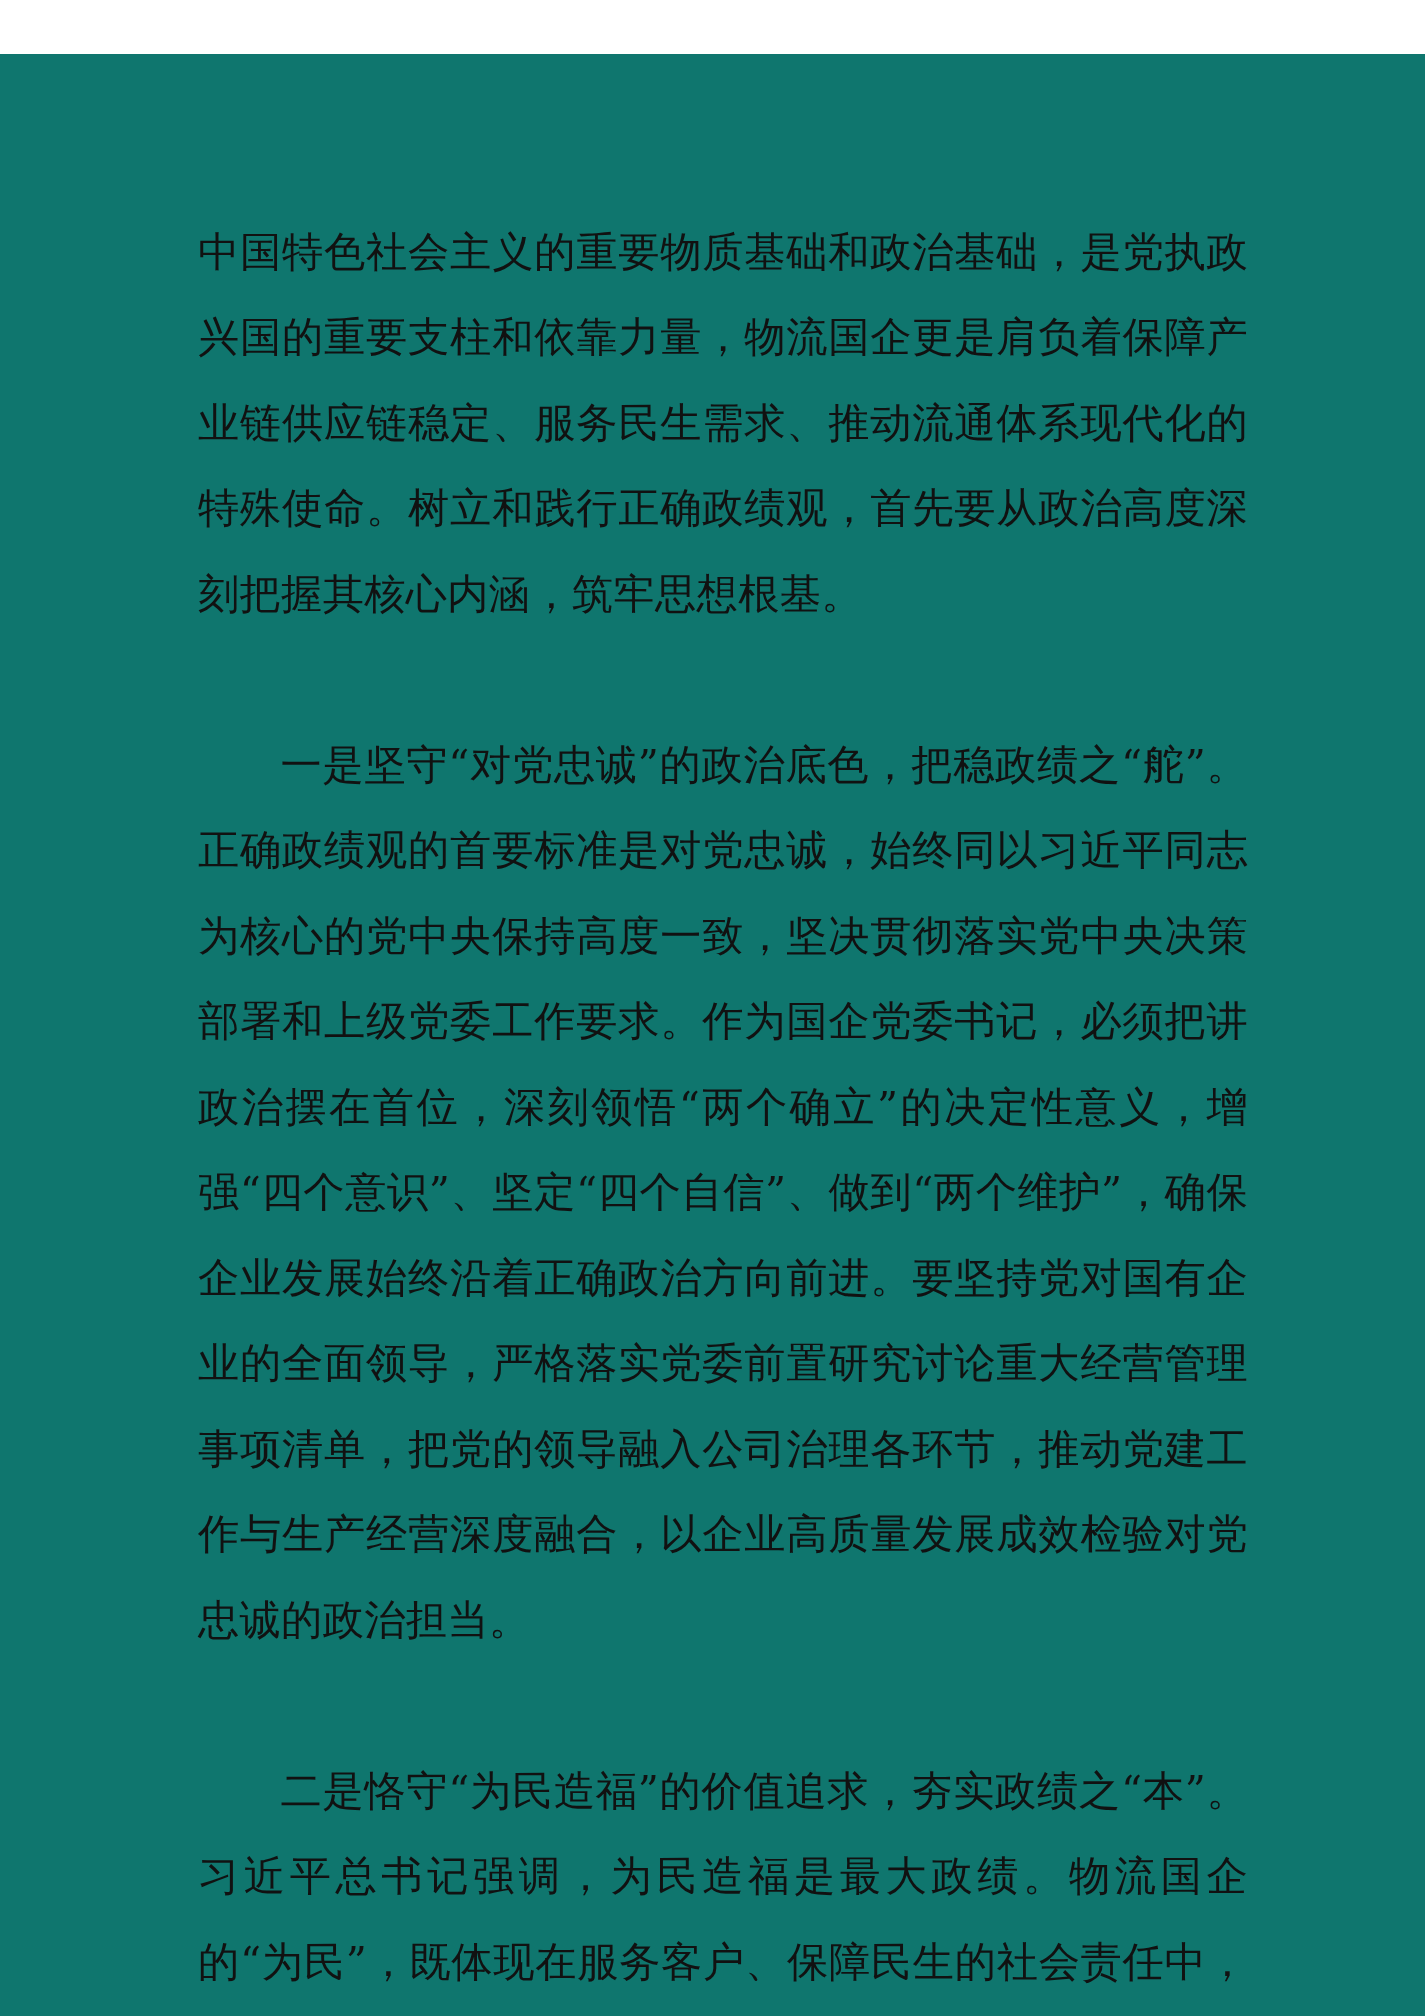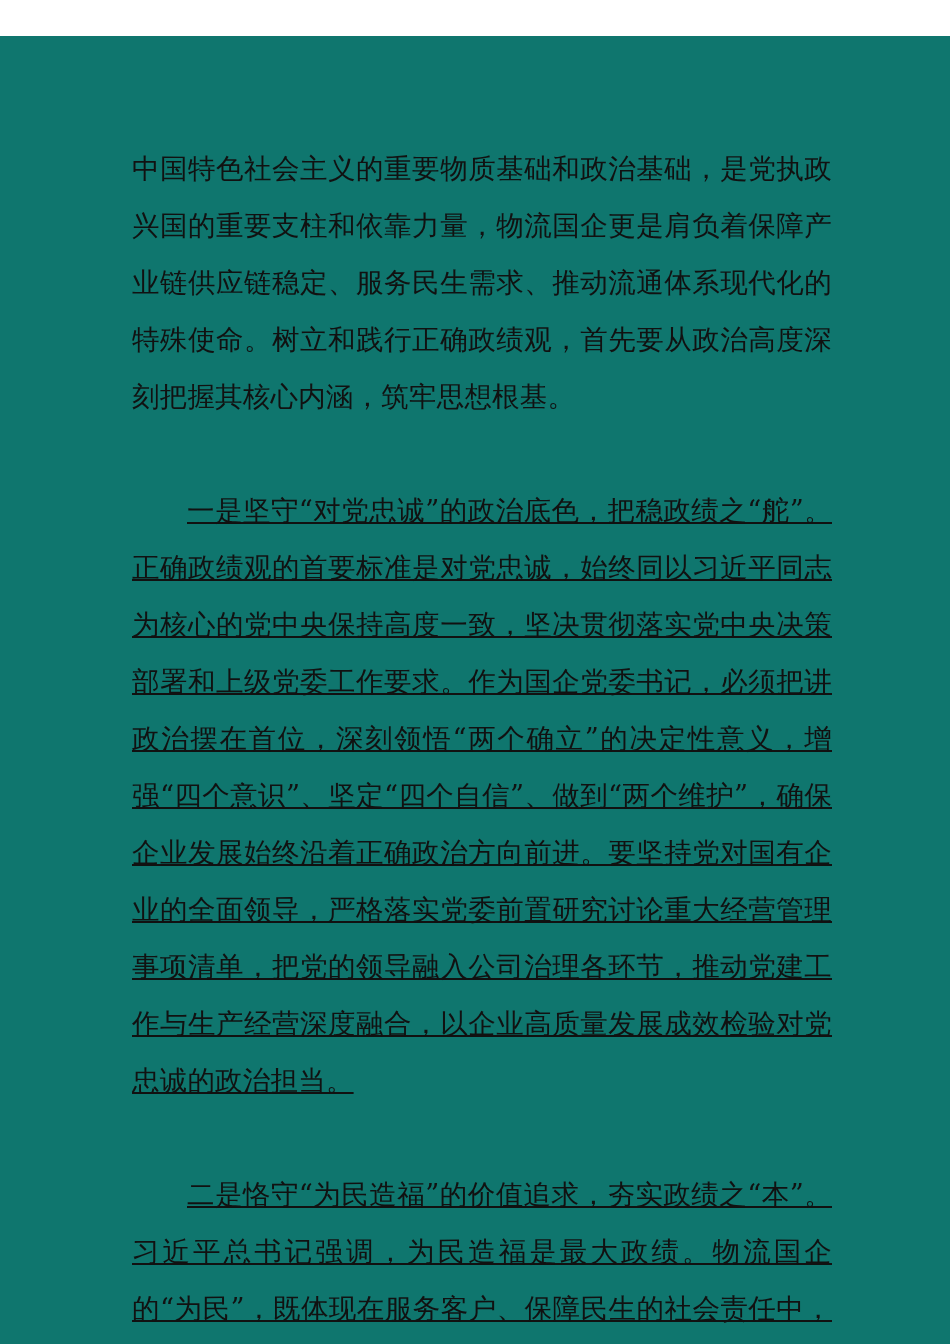--- a/index.html
+++ b/index.html
@@ -31,21 +31,20 @@
     letter-spacing: 0.2px;
     color: #111111;
   }
   p.para {
     margin: 0;
     padding: 0;
     text-indent: 0;
   }
   p.para.indent {
     text-indent: 2em;
-    text-decoration: underline;
   }
   .spacer {
     height: 57px;
   }
 </style>
 </head>
 <body>
 
 <div class="page">
   <div class="doc-body">

